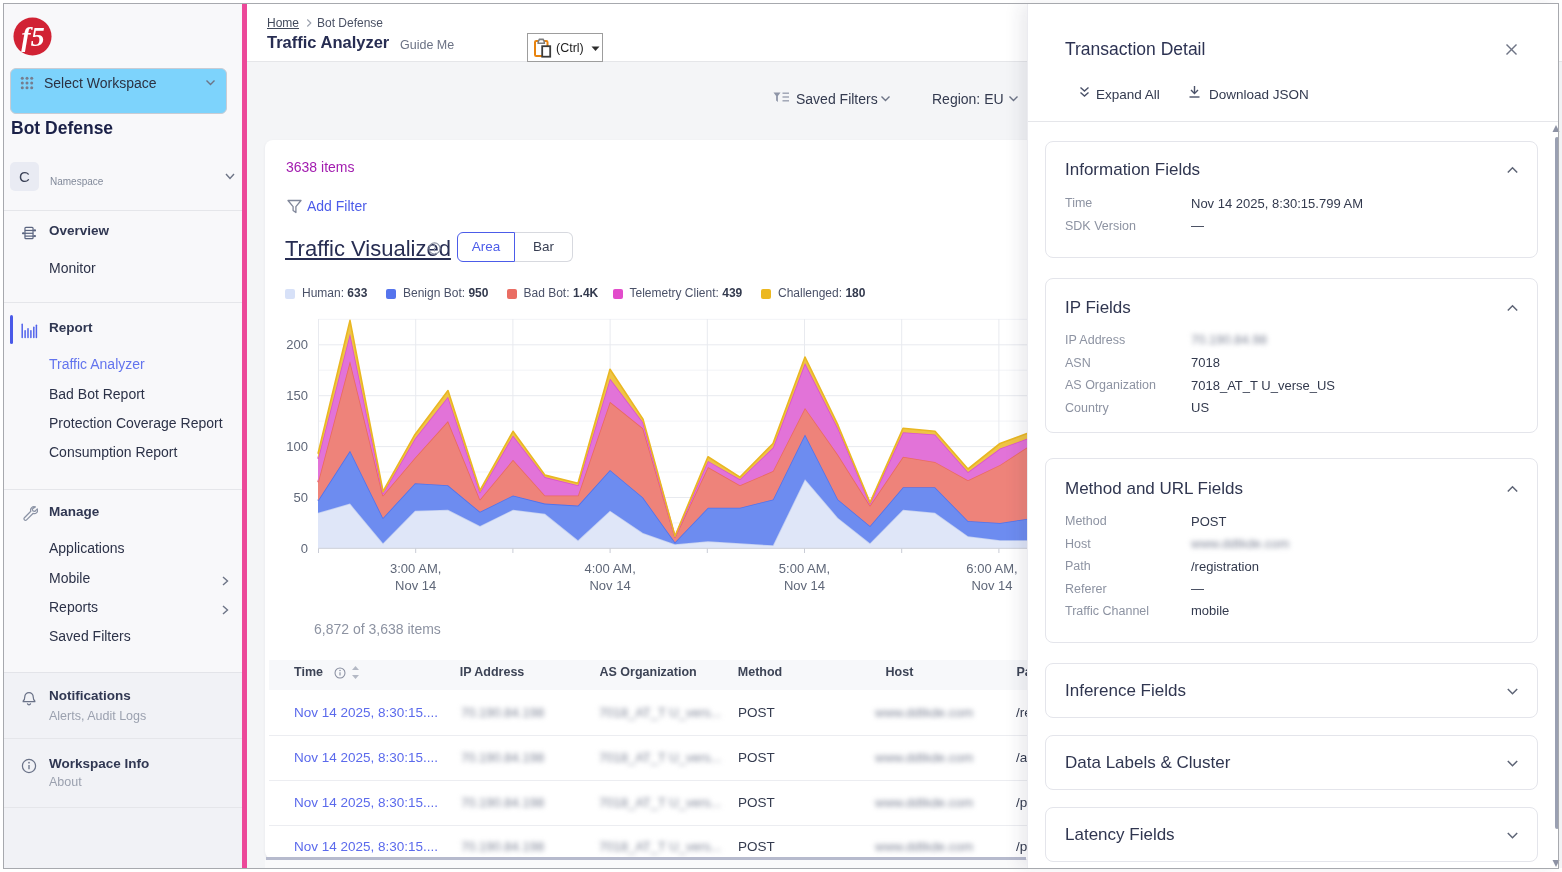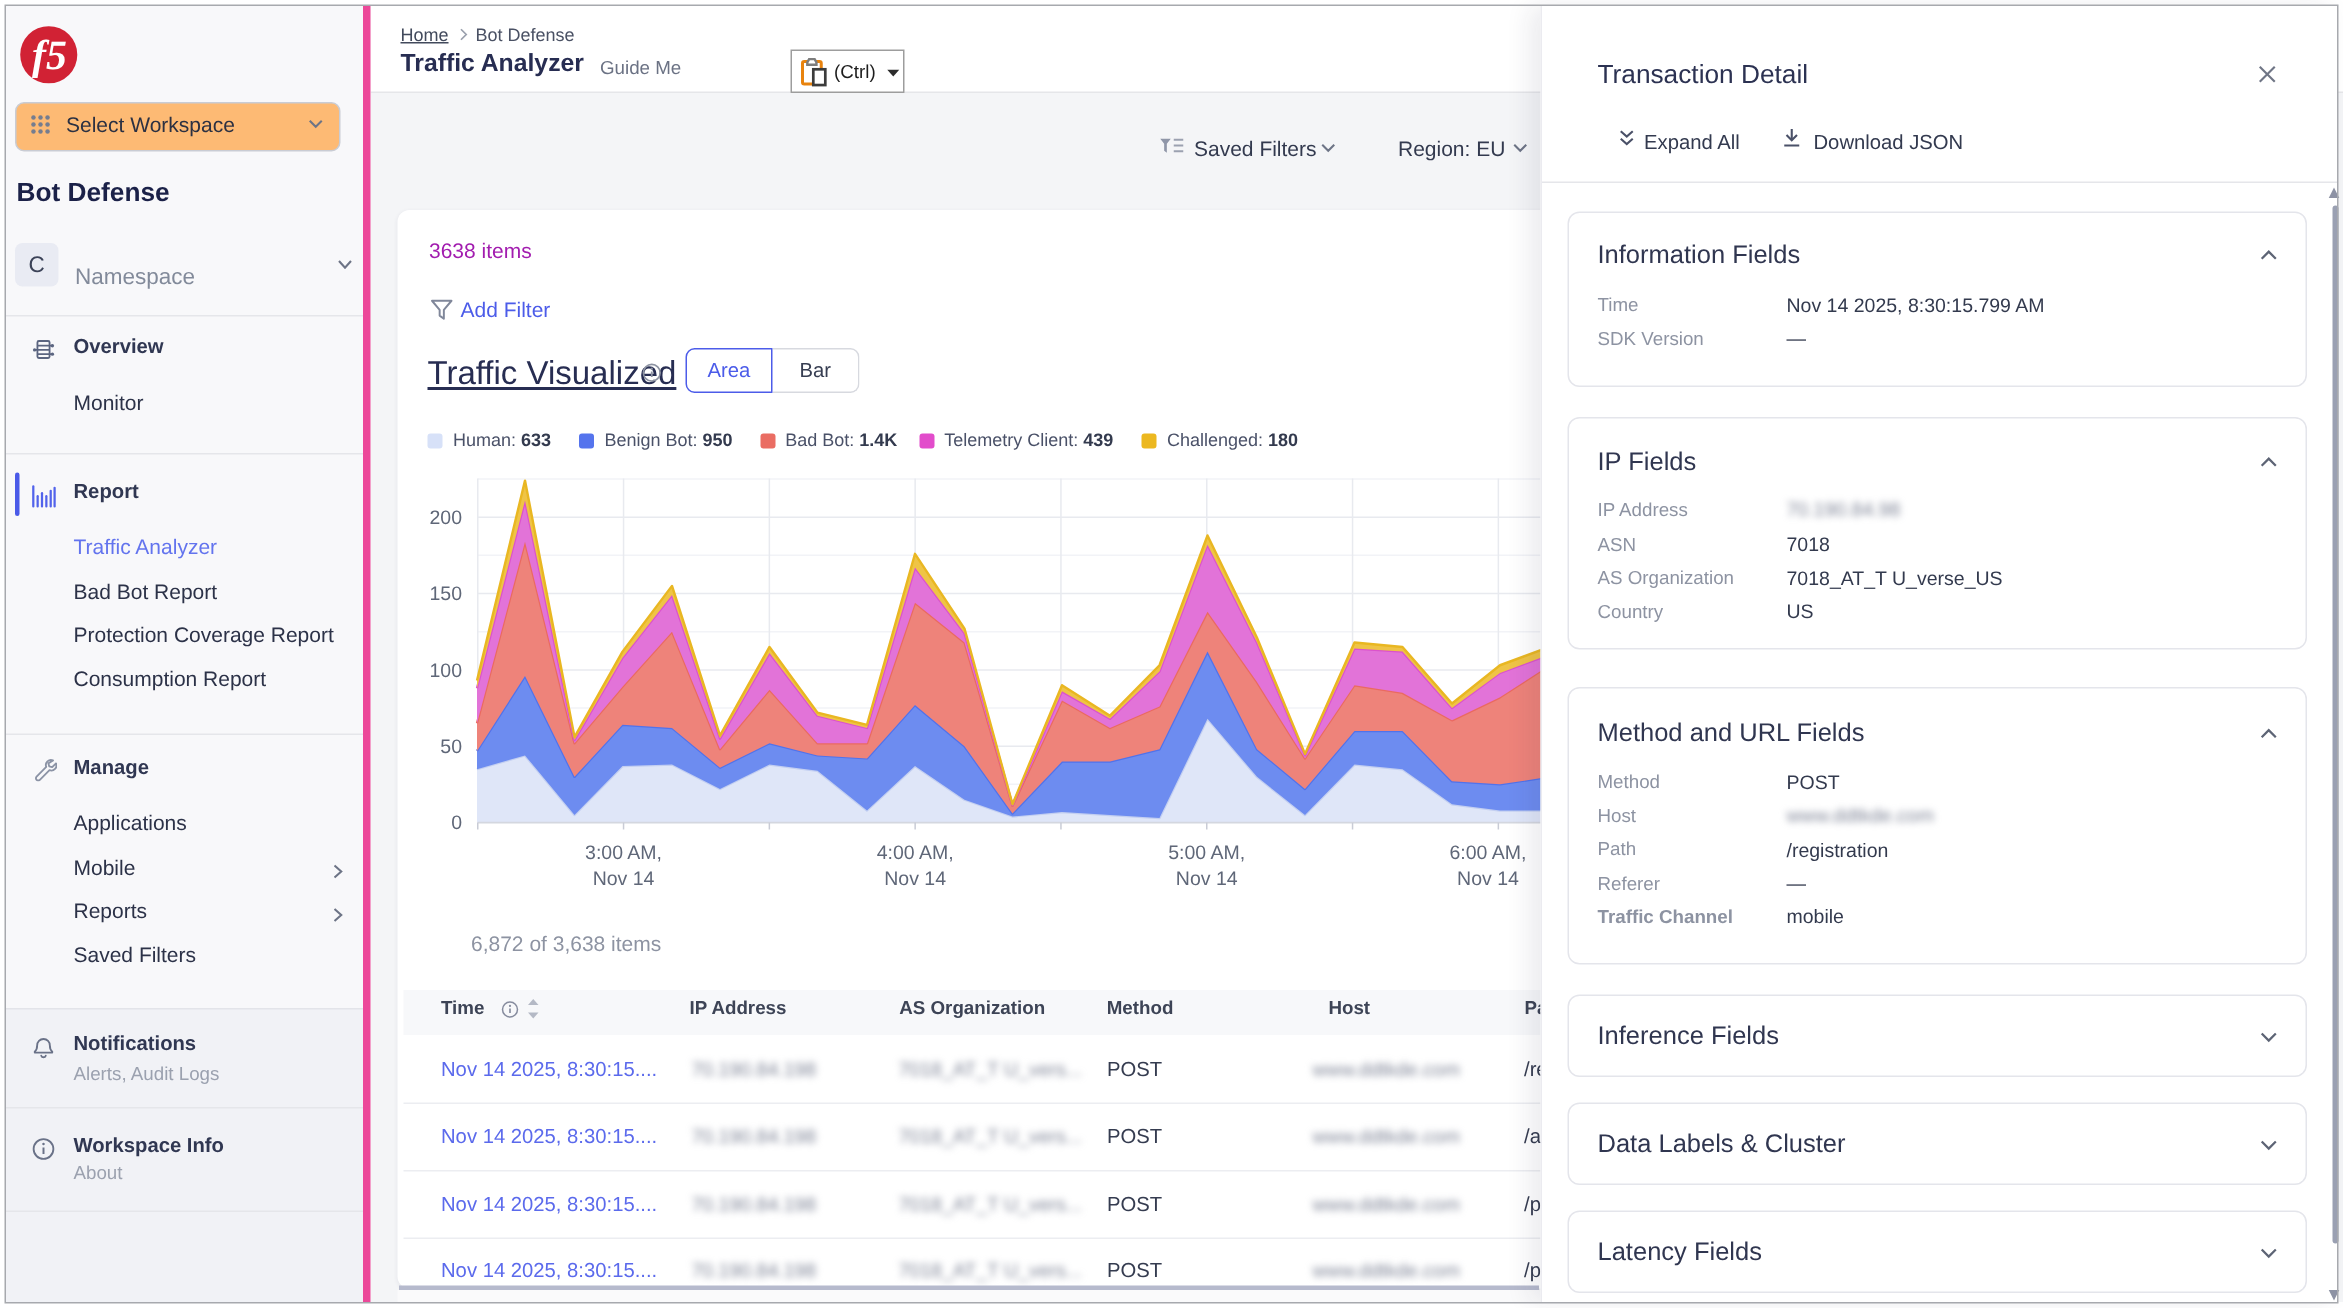--- a/index.html
+++ b/index.html
@@ -30,21 +30,21 @@
 <body>
 <div id="stage">
 
 <div id="sidebar">
 
   <svg class="abs" style="left:9px; top:13px;" width="39" height="39" viewBox="0 0 42 42">
     <circle cx="21" cy="21" r="20.5" fill="#d12234"></circle>
     <text x="21.5" y="31.5" font-size="30" font-style="italic" font-weight="700" fill="#fff" text-anchor="middle" font-family="Liberation Serif, serif">f5</text>
   </svg>
 
-  <div class="abs" style="left:6px; top:64px; width:217px; height:33px; background:#fdba74; border:1px solid #c9ccd4; border-radius:6px;">
+  <div class="abs" style="left:6px; top:64px; width:217px; height:46px; background:#7dd3fc; border:1px solid #c9ccd4; border-radius:6px;">
     <svg class="abs" style="left:9px; top:7px;" width="14" height="14" viewBox="0 0 14 14">
       <g fill="#757d8f">
         <circle cx="2.3" cy="2.3" r="1.5"></circle>
             <circle cx="7" cy="2.3" r="1.5"></circle>
             <circle cx="11.7" cy="2.3" r="1.5"></circle>
         <circle cx="2.3" cy="7" r="1.5"></circle>
             <circle cx="7" cy="7" r="1.5"></circle>
             <circle cx="11.7" cy="7" r="1.5"></circle>
         <circle cx="2.3" cy="11.7" r="1.5"></circle>
             <circle cx="7" cy="11.7" r="1.5"></circle>
@@ -53,21 +53,21 @@
     </svg>
     <span class="abs" style="left:33px; top:6px; font-size:14px; color:#2c3142;">Select Workspace</span>
     <svg class="abs" style="right:10px; top:10px;" width="11" height="8" viewBox="0 0 11 8">
           <polyline points="1.5,1.5 5.5,5.5 9.5,1.5" fill="none" stroke="#6d7486" stroke-width="1.4"></polyline>
         </svg>
   </div>
 
   <div class="abs" style="left:7px; top:114px; font-size:17.5px; font-weight:700; color:#1b2148;">Bot Defense</div>
 
   <div class="abs" style="left:6px; top:157.5px; width:29px; height:29px; background:#e9ebf3; border-radius:5px; text-align:center; line-height:29px; font-size:15px; color:#3c4358;">C</div>
-  <div class="abs" style="left:46px; top:172px; font-size:15px; color:#828a9a;">Namespace</div>
+  <div class="abs" style="left:46px; top:172px; font-size:10px; color:#828a9a;">Namespace</div>
   <svg class="abs" style="left:220px; top:168px;" width="12" height="9" viewBox="0 0 12 9">
         <polyline points="2,2 6,6.5 10,2" fill="none" stroke="#6d7486" stroke-width="1.4"></polyline>
       </svg>
   <div class="divider" style="top:206px;"></div>
 
   <svg class="abs" style="left:17px; top:221px;" width="16" height="16" viewBox="0 0 17 17">
     <g stroke="#5b6580" stroke-width="1.3" fill="none">
       <rect x="4.2" y="2.5" width="8.6" height="12" rx="1"></rect>
       <line x1="4.2" y1="5.8" x2="14.8" y2="5.8"></line>
           <circle cx="14.8" cy="5.8" r="1.2" fill="#5b6580" stroke="none"></circle>
@@ -355,21 +355,21 @@
           <polyline points="1.8,6.5 6.5,1.8 11.2,6.5" fill="none" stroke="#5d6475" stroke-width="1.5"></polyline>
         </svg>
 <span class="dlabel" style="top:55px;">Method</span>
         <span class="dvalue" style="top:54.5px;">POST</span>
 <span class="dlabel" style="top:77.5px;">Host</span>
         <span class="dvalue blur" style="top:77px;">www.ddtkde.com</span>
 <span class="dlabel" style="top:100px;">Path</span>
         <span class="dvalue" style="top:99.5px;">/registration</span>
 <span class="dlabel" style="top:122.5px;">Referer</span>
         <span class="dvalue" style="top:122px;">—</span>
-<span class="dlabel" style="top:144.5px;font-weight:bold;">Traffic Channel</span>
+<span class="dlabel" style="top:144.5px;">Traffic Channel</span>
         <span class="dvalue" style="top:144px;">mobile</span>
 </div>
 <div class="dcard" style="top:659px; height:55px;">
 <span class="dtitle" style="top:17px;">Inference Fields</span>
         <svg class="abs" style="left:460px; top:23px;" width="13" height="9" viewBox="0 0 13 9">
           <polyline points="1.8,2 6.5,6.7 11.2,2" fill="none" stroke="#5d6475" stroke-width="1.5"></polyline>
         </svg>
 </div>
 <div class="dcard" style="top:803px; height:55px;">
 <span class="dtitle" style="top:17px;">Latency Fields</span>

